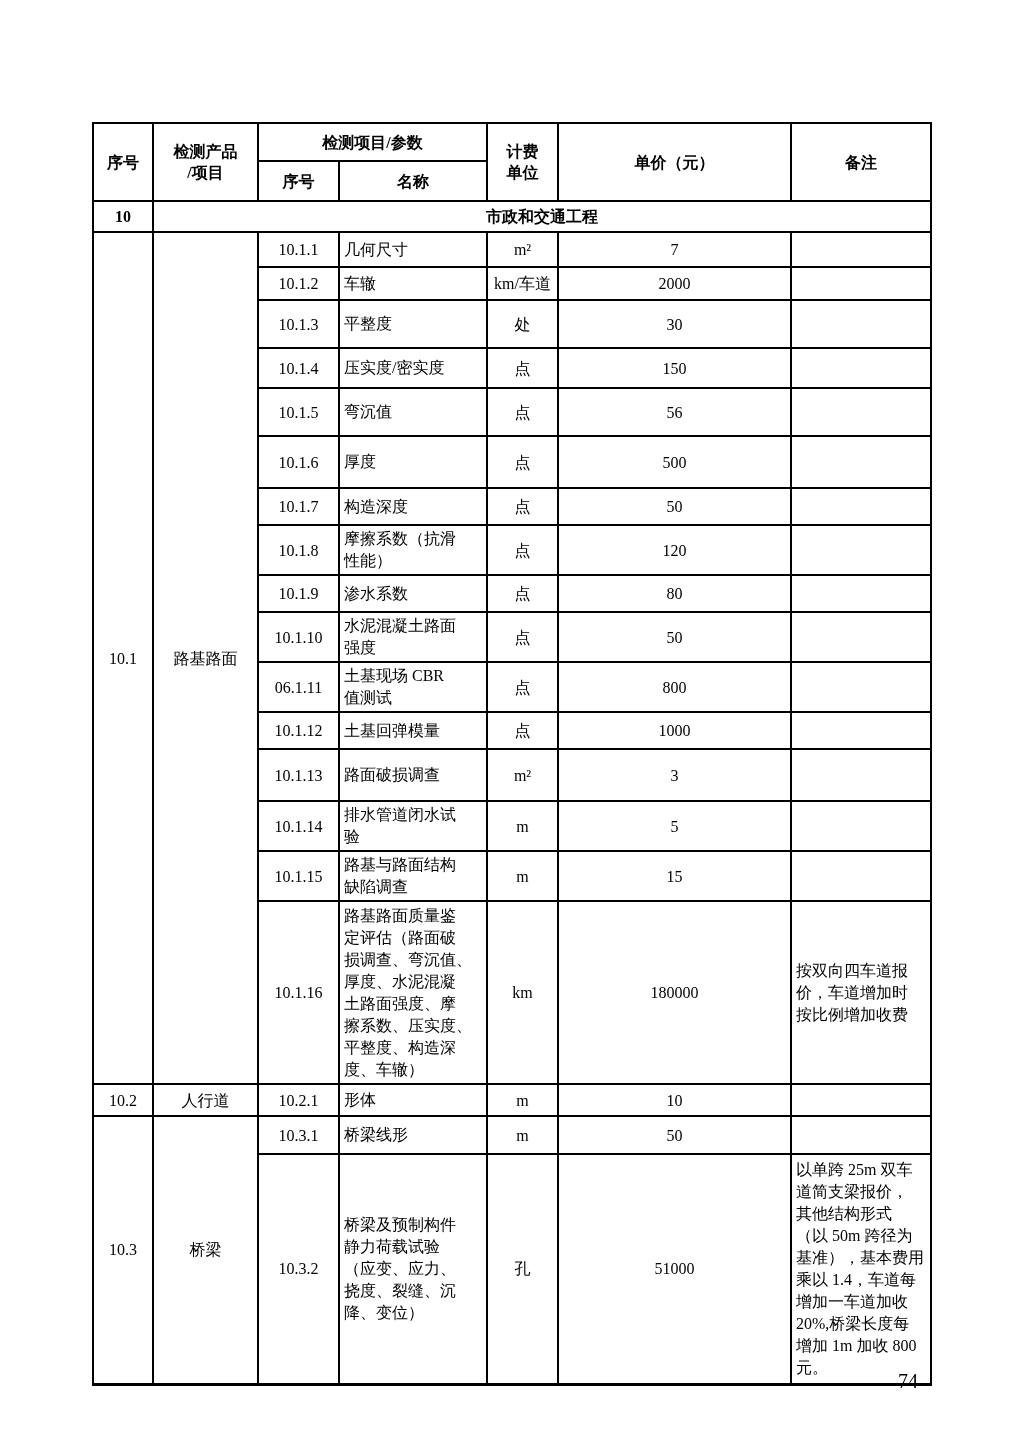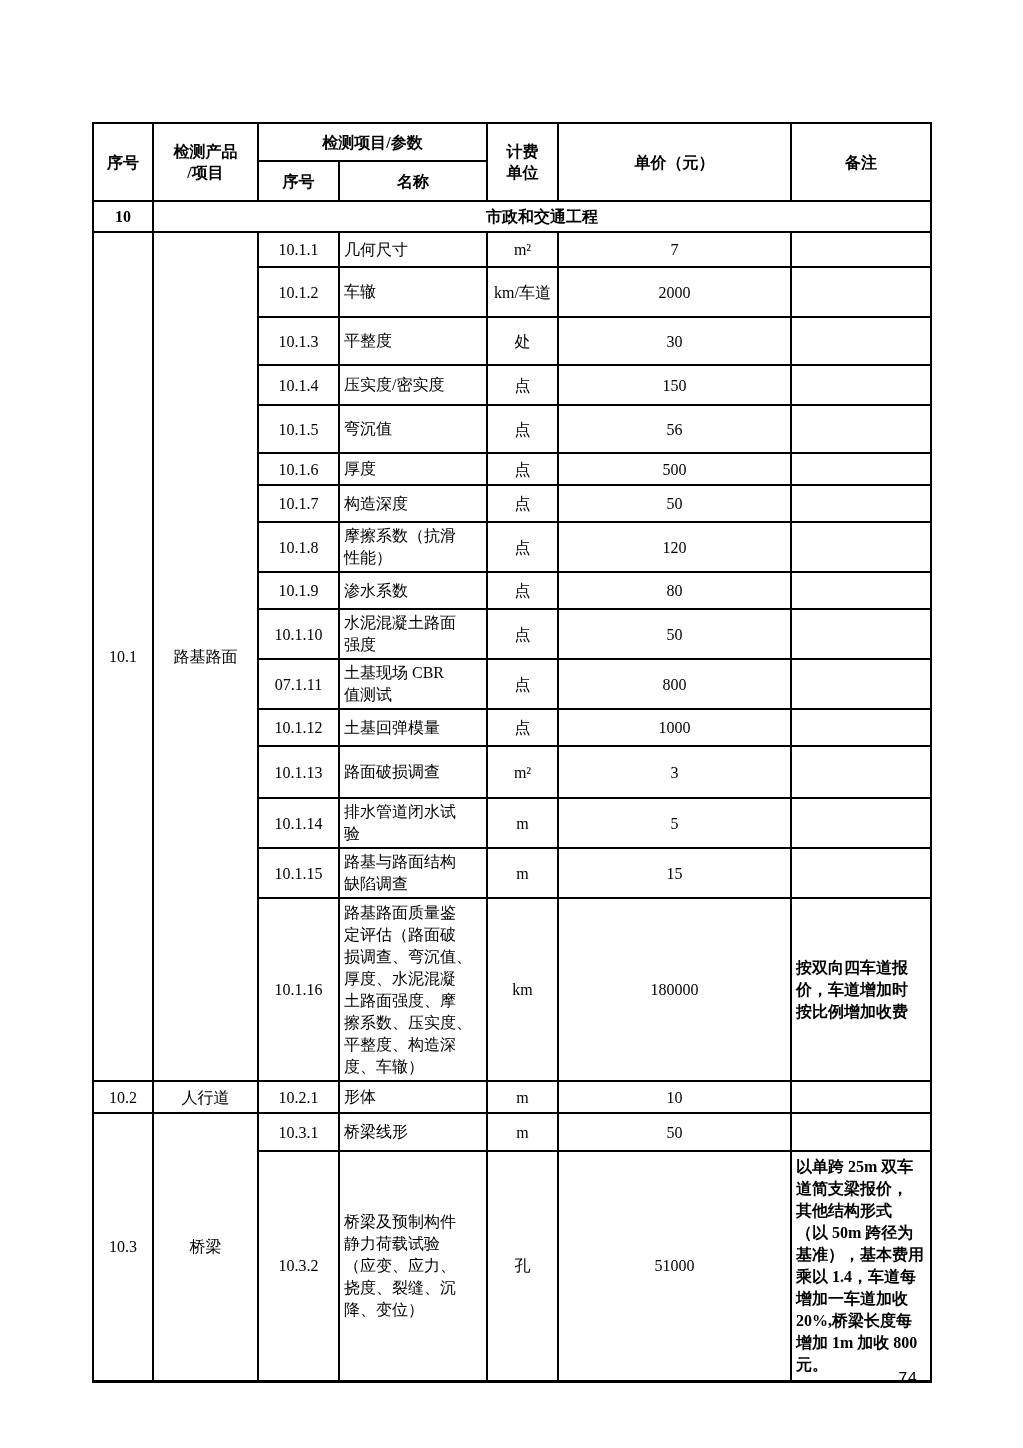--- a/index.html
+++ b/index.html
@@ -21,24 +21,24 @@
   }
   table.price-table{border:2px solid #000;border-bottom-width:3px;}
   th{font-weight:bold;text-align:center;line-height:21px;}
   td{font-weight:normal;line-height:21px;}
   .c{text-align:center;}
   .bold{font-weight:bold;}
   .preline{white-space:pre-line;}
   td.cell-name{padding:4px 14px 4px 8px;text-align:left;line-height:22px;}
   td.cell-group-name{padding:4px 4px 4px 8px;text-align:center;}
   td.cell-section-title{padding:2px 4px 2px 10px;text-align:center;}
-  td.cell-remark{padding:4px 11px;text-align:left;line-height:22px;font-weight:bold;}
+  td.cell-remark{padding:4px 11px;text-align:left;line-height:22px;}
   .page-number{
     position:absolute;left:898px;top:1370px;
-    font-size:16px;font-family:Liberation Mono, monospace;
+    font-size:20px;font-family:Liberation Serif, serif;
   }
 </style>
 </head>
 <body>
 
 <div class="page">
 
   <table class="price-table">
     <colgroup>
       <col style="width:60px">
@@ -76,21 +76,21 @@
 
       <tr style="height:35px">
         <td rowspan="16" class="c">10.1</td>
         <td rowspan="16" class="cell-group-name">路基路面</td>
         <td class="c">10.1.1</td>
         <td class="cell-name preline">几何尺寸</td>
         <td class="c">m²</td>
         <td class="c">7</td>
         <td class="cell-remark preline"></td>
       </tr>
-      <tr style="height:50px">
+      <tr style="height:33px">
         <td class="c">10.1.2</td>
         <td class="cell-name preline">车辙</td>
         <td class="c">km/车道</td>
         <td class="c">2000</td>
         <td class="cell-remark preline"></td>
       </tr>
       <tr style="height:48px">
         <td class="c">10.1.3</td>
         <td class="cell-name preline">平整度</td>
         <td class="c">处</td>
@@ -104,21 +104,21 @@
         <td class="c">150</td>
         <td class="cell-remark preline"></td>
       </tr>
       <tr style="height:48px">
         <td class="c">10.1.5</td>
         <td class="cell-name preline">弯沉值</td>
         <td class="c">点</td>
         <td class="c">56</td>
         <td class="cell-remark preline"></td>
       </tr>
-      <tr style="height:32px">
+      <tr style="height:52px">
         <td class="c">10.1.6</td>
         <td class="cell-name preline">厚度</td>
         <td class="c">点</td>
         <td class="c">500</td>
         <td class="cell-remark preline"></td>
       </tr>
       <tr style="height:37px">
         <td class="c">10.1.7</td>
         <td class="cell-name preline">构造深度</td>
         <td class="c">点</td>
@@ -142,21 +142,21 @@
       </tr>
       <tr style="height:45px">
         <td class="c">10.1.10</td>
         <td class="cell-name preline">水泥混凝土路面
 强度</td>
         <td class="c">点</td>
         <td class="c">50</td>
         <td class="cell-remark preline"></td>
       </tr>
       <tr style="height:45px">
-        <td class="c">07.1.11</td>
+        <td class="c">06.1.11</td>
         <td class="cell-name preline">土基现场 CBR
 值测试</td>
         <td class="c">点</td>
         <td class="c">800</td>
         <td class="cell-remark preline"></td>
       </tr>
       <tr style="height:37px">
         <td class="c">10.1.12</td>
         <td class="cell-name preline">土基回弹模量</td>
         <td class="c">点</td>

